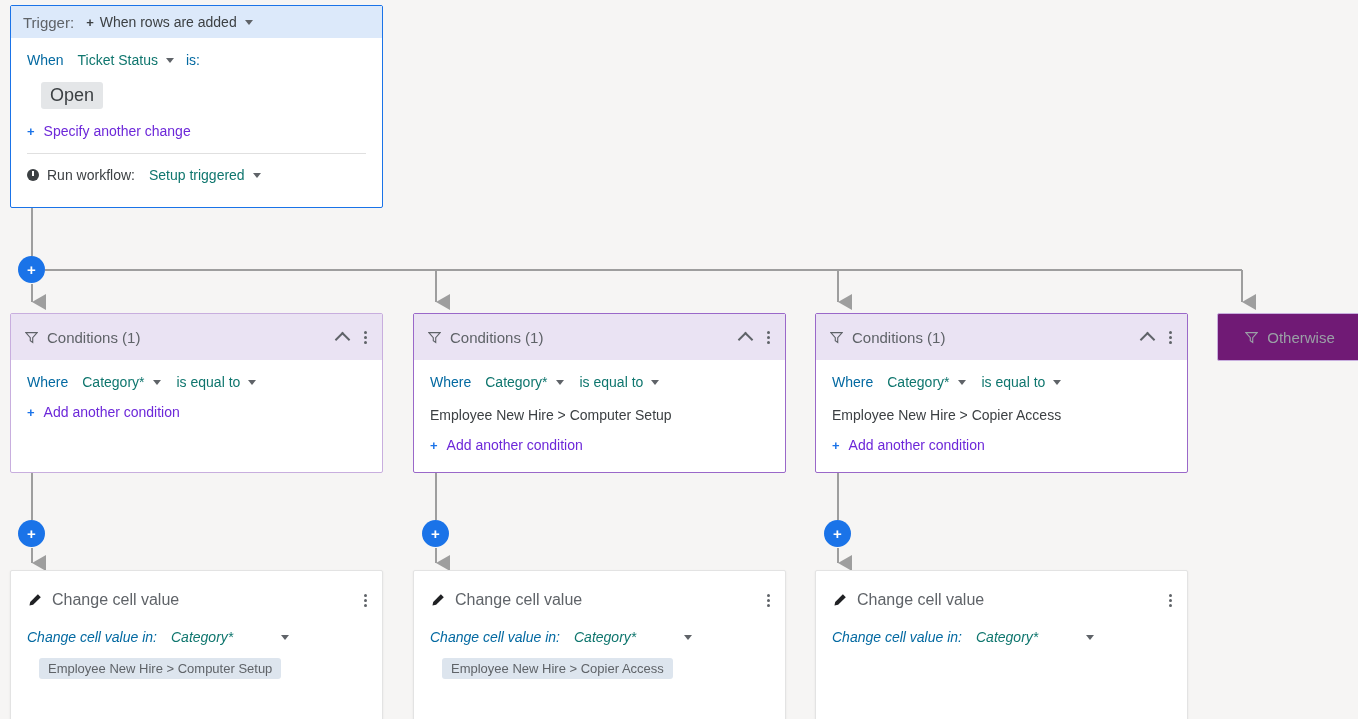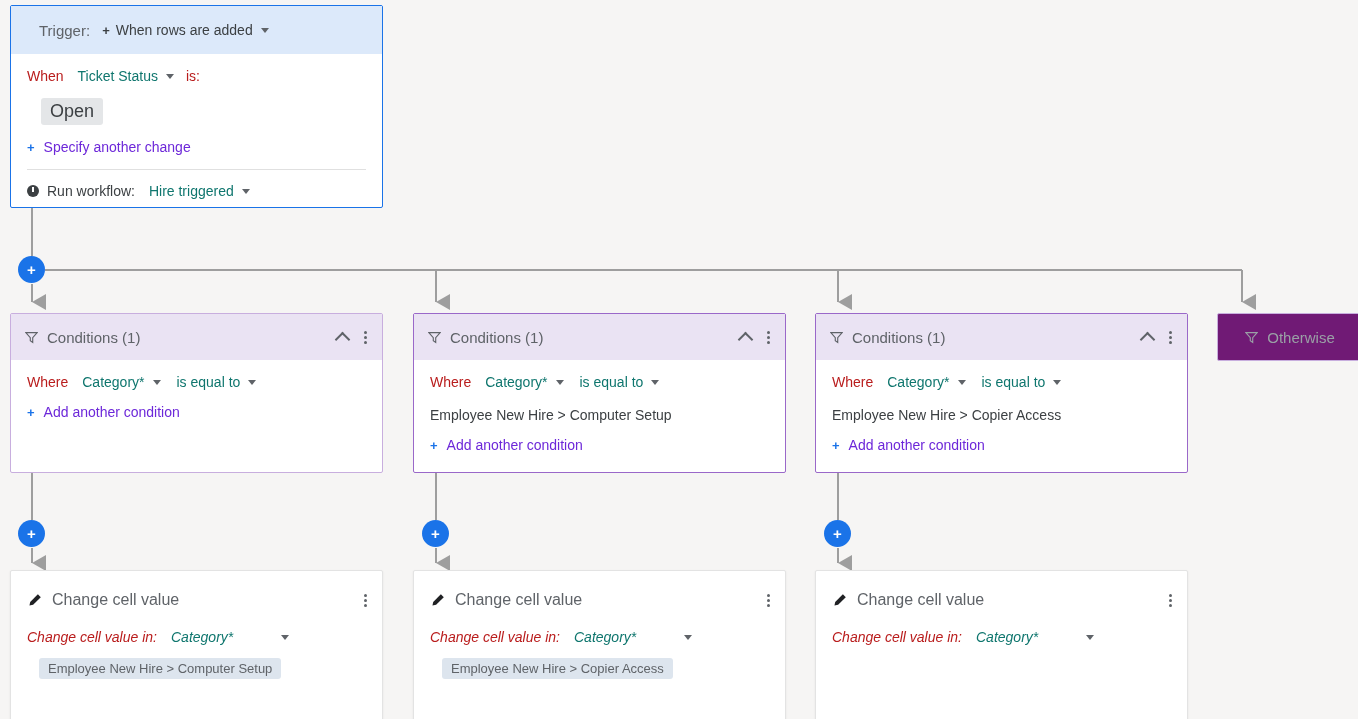--- a/index.html
+++ b/index.html
@@ -17,34 +17,34 @@
 
   
   .card{position:absolute;background:#ffffff;box-sizing:border-box;}
 
   
   .trigger-card{
     left:10px;top:5px;width:373px;height:203px;
     border:1px solid #1a73e8;border-radius:2px;background:#fff;
   }
   .trigger-head{
-    height:48px;background:#dce9fa;display:flex;align-items:center;
-    padding:0 28px;box-sizing:border-box;
+    height:32px;background:#dce9fa;display:flex;align-items:center;
+    padding:0 12px;box-sizing:border-box;
   }
   .trigger-label{color:#5f6368;font-size:15px;margin-right:12px;}
   .trig-plus{color:#3c4043;font-size:13px;margin-right:6px;font-weight:bold;}
   .trigger-value{color:#3c4043;font-size:14px;}
   .caret{
     display:inline-block;width:0;height:0;
     border-left:4px solid transparent;border-right:4px solid transparent;
     border-top:5px solid #5f6368;margin-left:8px;vertical-align:middle;
   }
   .trigger-body{padding:14px 16px 0 16px;}
   .row{display:flex;align-items:center;}
-  .muted{color:#b91c1c;}
+  .muted{color:#0369a1;}
   .dd{color:#0f766e;}
   .chip-gray{
     display:inline-block;background:#e4e6e8;color:#3c4043;
     border-radius:3px;padding:3px 9px;font-size:18px;
   }
   .linkrow{display:flex;align-items:center;margin-top:14px;}
   .plus-blue{color:#1a73e8;font-weight:bold;margin-right:9px;font-size:13px;}
   .link{color:#6d28d9;font-size:14px;cursor:pointer;}
   .divider{height:1px;background:#e0e0e0;margin:14px 0 0 0;}
   .clock{
@@ -160,21 +160,21 @@
         <span class="chip-gray">Open</span>
       </div>
       <div class="linkrow">
         <span class="plus-blue">+</span>
         <span class="link">Specify another change</span>
       </div>
       <div class="divider"></div>
       <div class="row" style="margin-top:13px;">
         <span class="clock"></span>
         <span>Run workflow:</span>
-        <span class="dd" style="margin-left:14px;">Hire triggered</span>
+        <span class="dd" style="margin-left:14px;">Setup triggered</span>
         <span class="caret"></span>
       </div>
     </div>
   </div>
 
   <div class="plus-node" style="left:18px;top:256px;">+</div>
 
   <div class="card cond-card" style="left:10px;width:373px;">
     <div class="cond-head">
       <svg class="funnel" width="13" height="13" viewBox="0 0 16 16">

